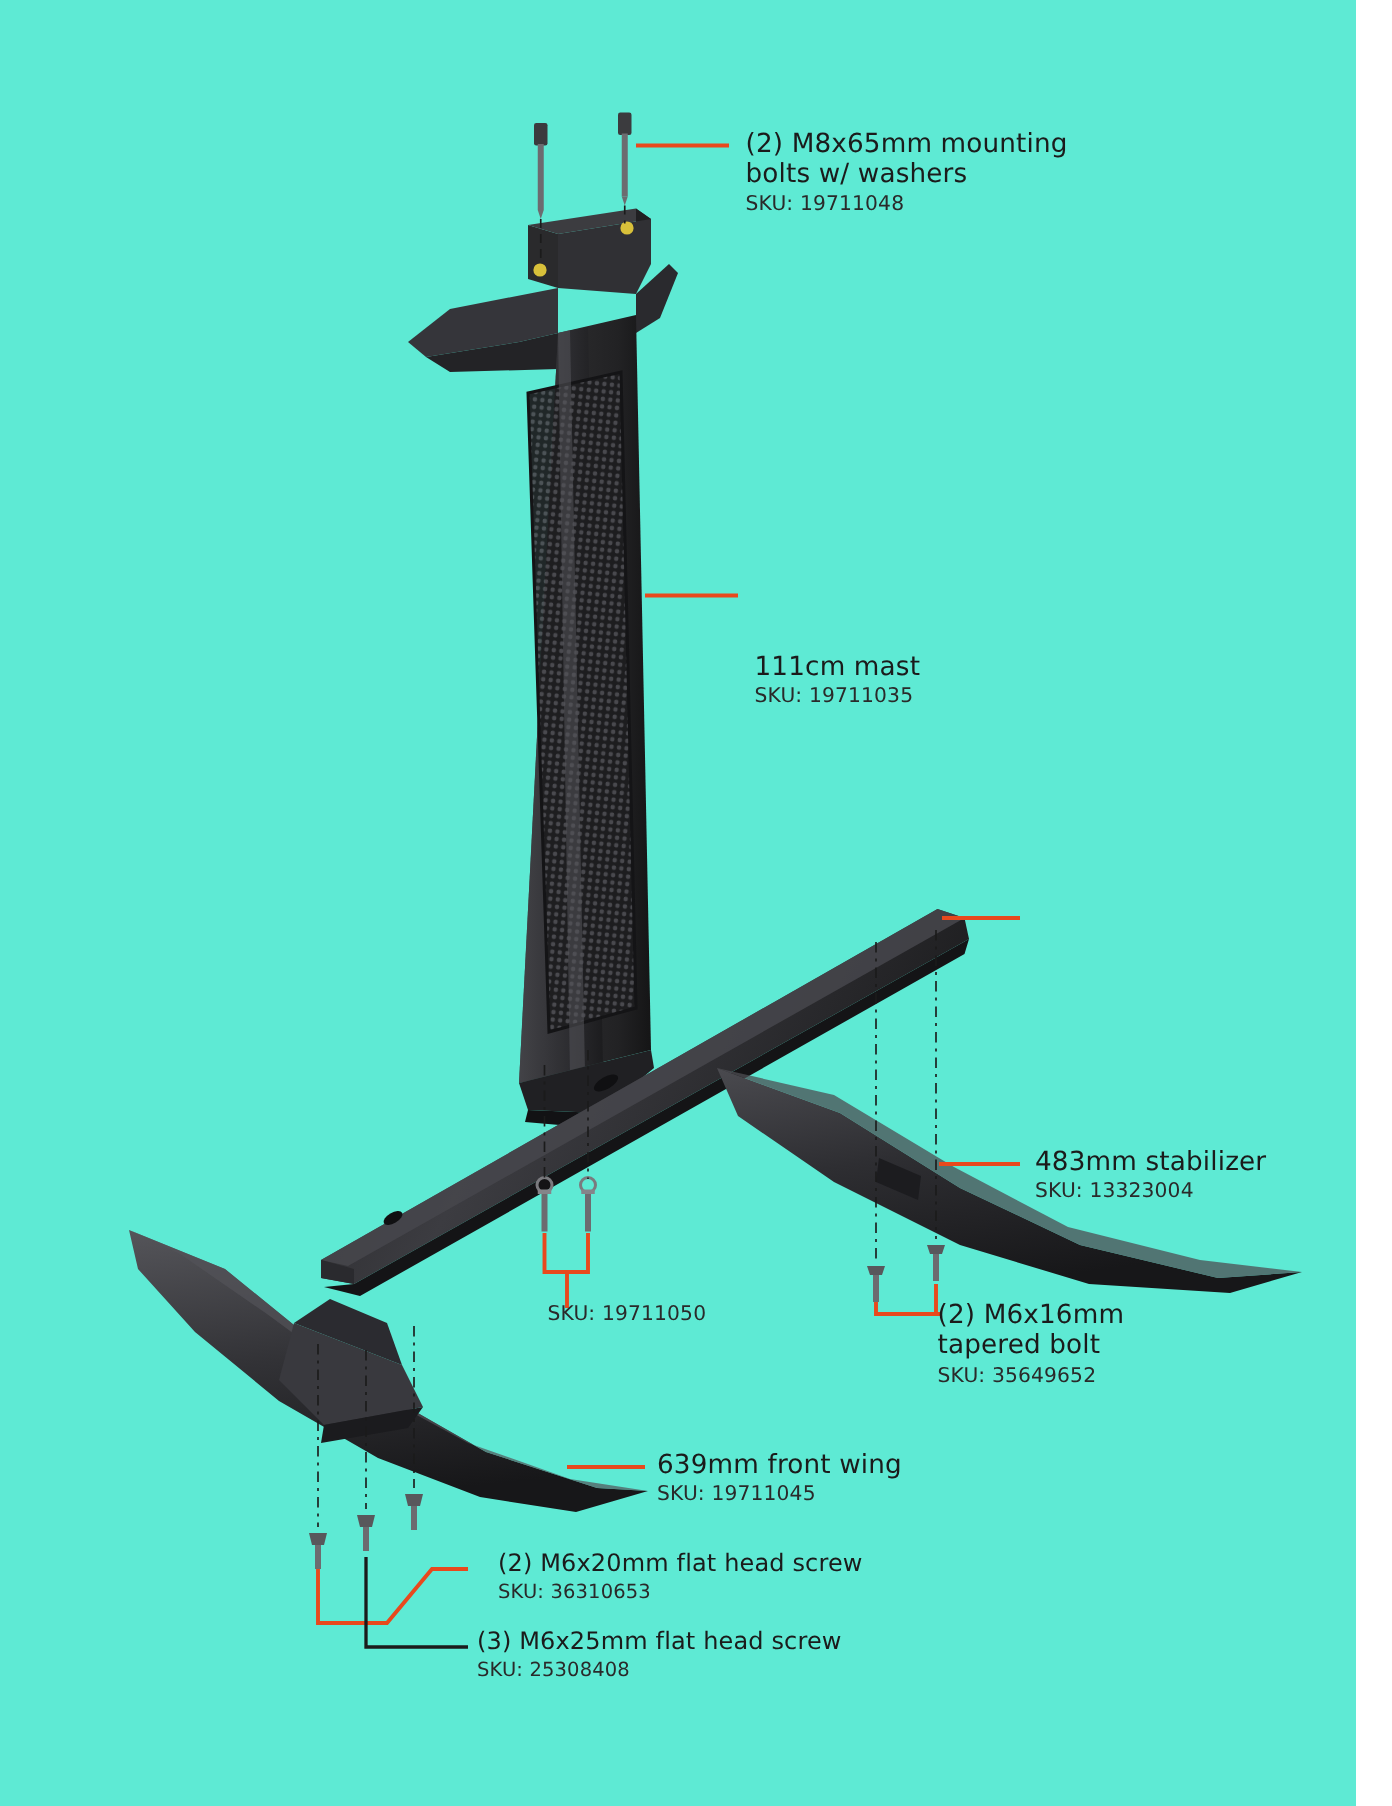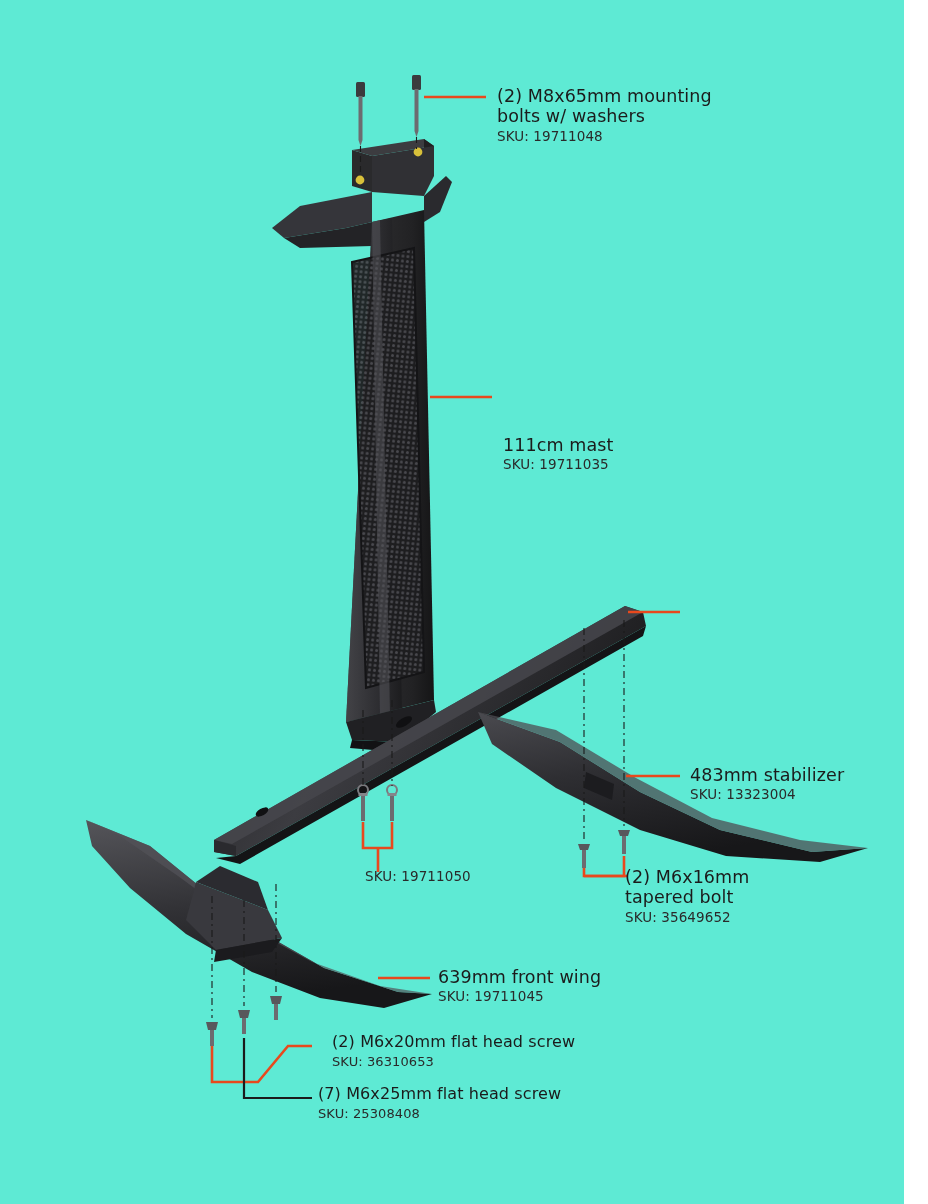--- a/index.html
+++ b/index.html
@@ -244,17 +244,17 @@
     <div class="title">639mm front wing</div>
     <div class="sku">SKU: 19711045</div>
   </div>
 
   <div class="callout small" style="left:332px; top:1033px; width:330px;">
     <div class="title">(2) M6x20mm flat head screw</div>
     <div class="sku">SKU: 36310653</div>
   </div>
 
   <div class="callout small" style="left:318px; top:1085px; width:330px;">
-    <div class="title">(7) M6x25mm flat head screw</div>
+    <div class="title">(3) M6x25mm flat head screw</div>
     <div class="sku">SKU: 25308408</div>
   </div>
 
 </div>
 
 </body></html>

